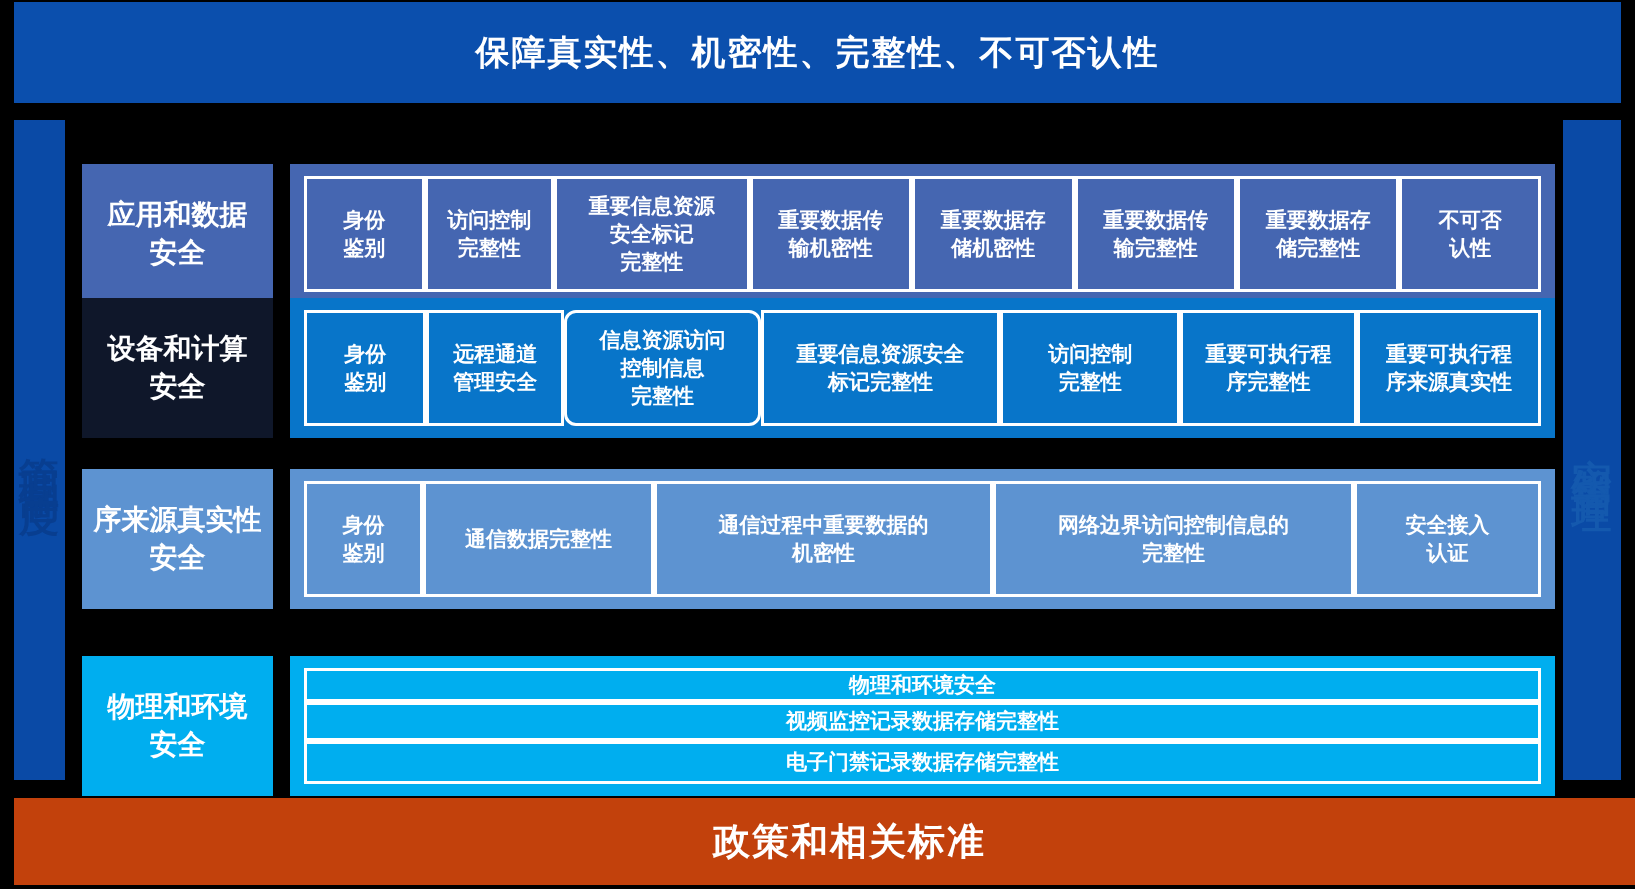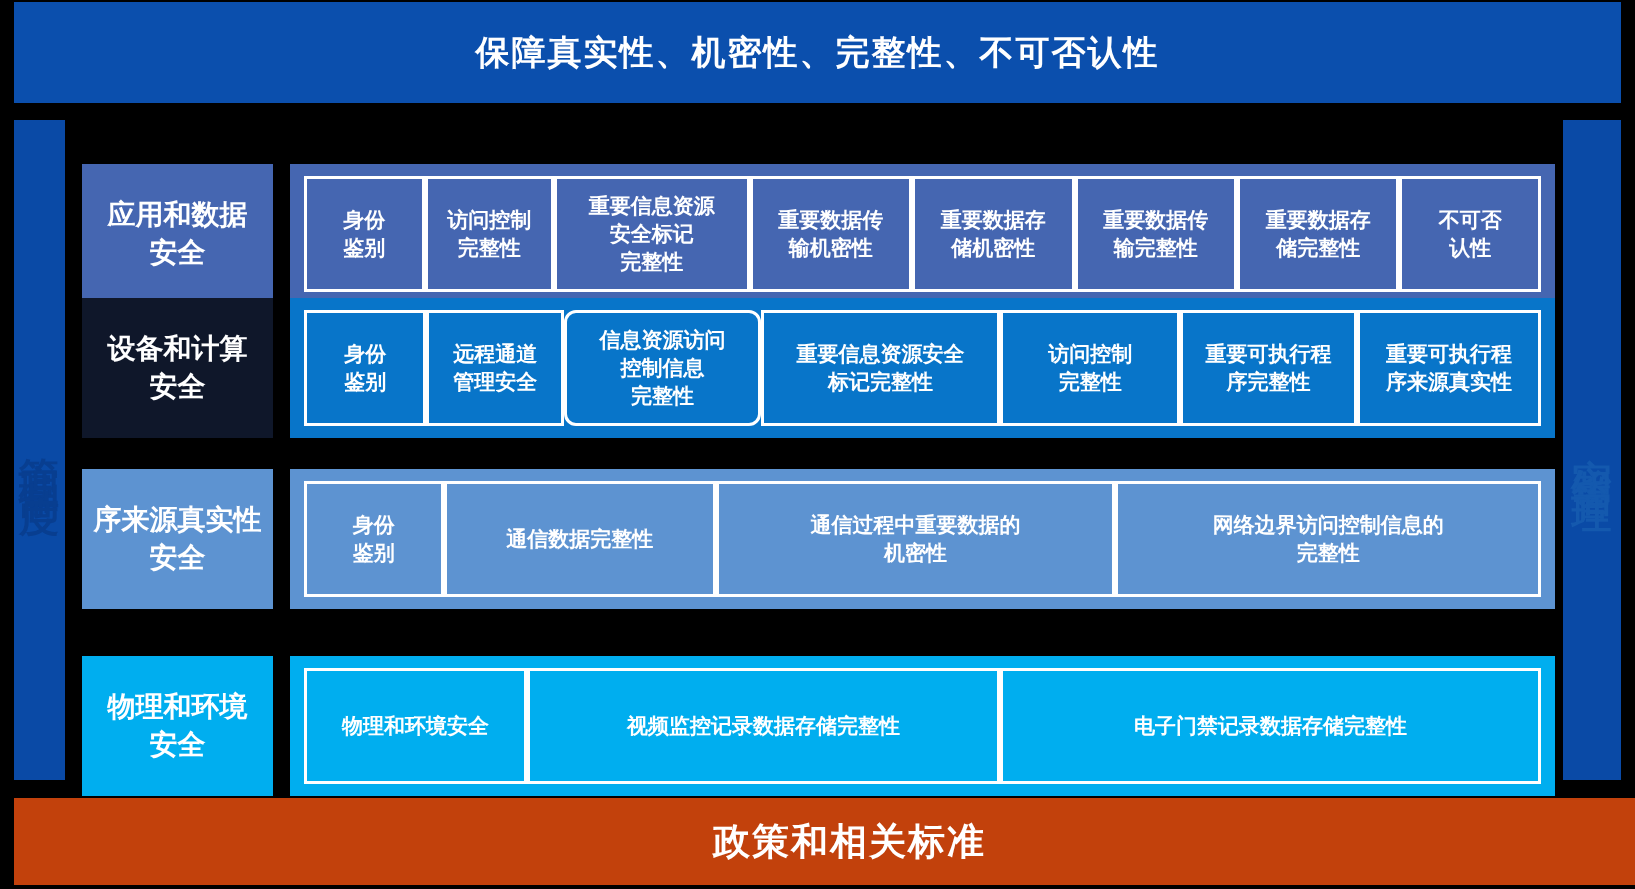--- a/index.html
+++ b/index.html
@@ -178,26 +178,28 @@
         <div class="row-label" style="background: rgb(93, 147, 209);">序来源真实性
 安全</div>
         <div class="row-items" style="background: rgb(93, 147, 209);">
           <div class="item-box" style="flex: 108 1 0px; border-color: rgb(255, 255, 255);">身份
 鉴别</div>
           <div class="item-box" style="flex: 215 1 0px; border-color: rgb(255, 255, 255);">通信数据完整性</div>
           <div class="item-box" style="flex: 318 1 0px; border-color: rgb(255, 255, 255);">通信过程中重要数据的
 机密性</div>
           <div class="item-box" style="flex: 339 1 0px; border-color: rgb(255, 255, 255);">网络边界访问控制信息的
 完整性</div>
+          <div class="item-box" style="flex: 173 1 0px; border-color: rgb(255, 255, 255);">安全接入
+认证</div>
         </div>
       </div>
       <div class="row" style="top: 656px; height: 140px;">
         <div class="row-label" style="background: rgb(0, 174, 239);">物理和环境
 安全</div>
-        <div class="row-items" style="background: rgb(0, 174, 239);">
+        <div class="row-items" style="background: rgb(0, 174, 239); flex-direction: column;">
           <div class="item-box" style="flex: 208 1 0px; border-color: rgb(255, 255, 255);">物理和环境安全</div>
           <div class="item-box" style="flex: 448 1 0px; border-color: rgb(255, 255, 255);">视频监控记录数据存储完整性</div>
           <div class="item-box" style="flex: 513 1 0px; border-color: rgb(255, 255, 255);">电子门禁记录数据存储完整性</div>
         </div>
       </div>
     </div>
 
   <div class="banner bottom" style="background: #c2410c; padding-left: 32px;">
     <span>政策和相关标准</span>
   </div>

